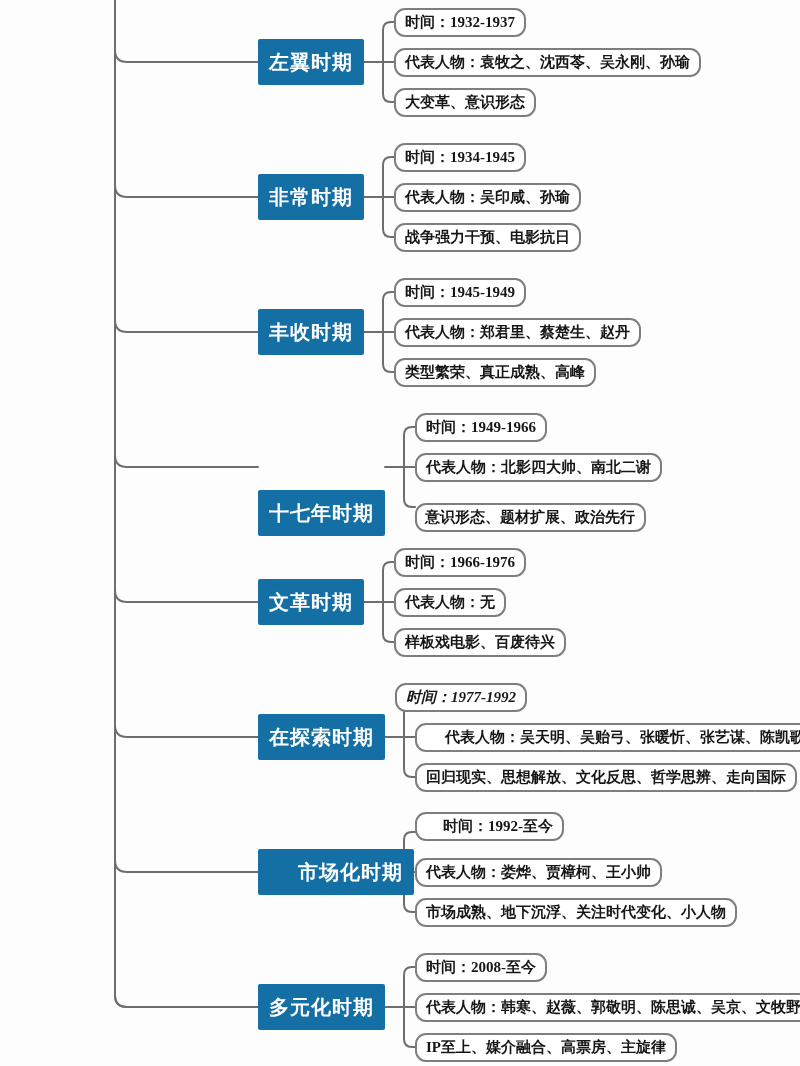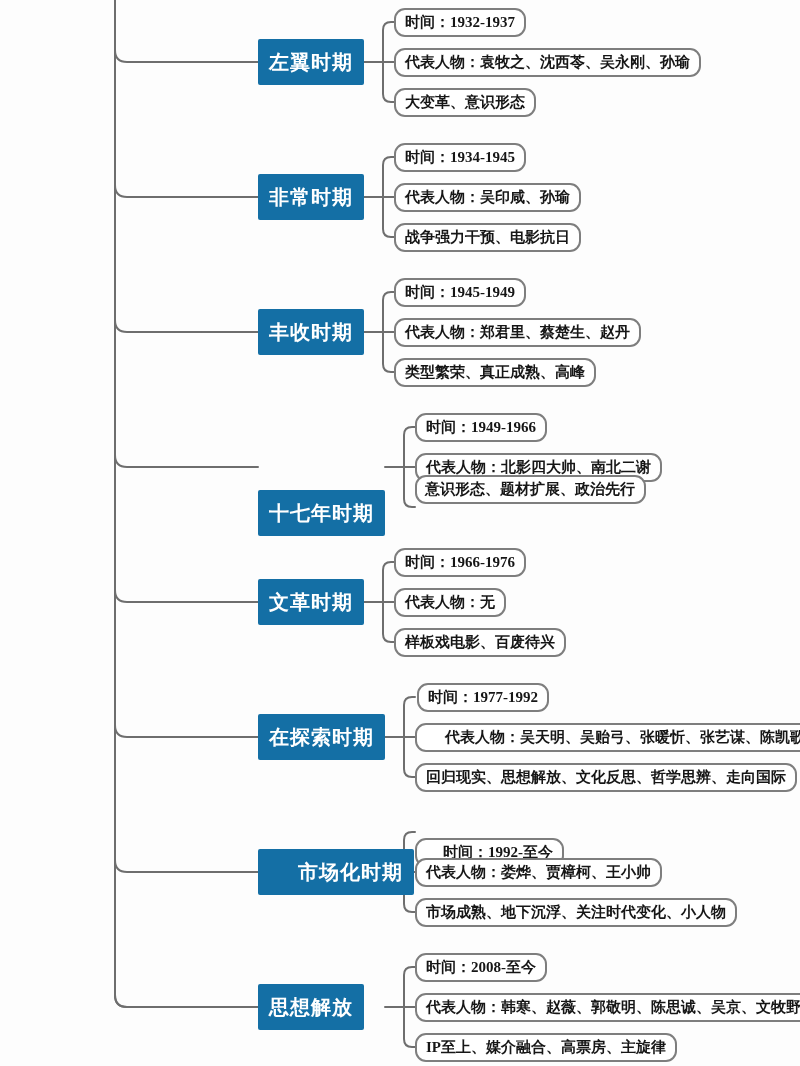--- a/index.html
+++ b/index.html
@@ -116,31 +116,31 @@
       <div class="node leaf" style="top: 142.5px; left: 394px;">时间：1934-1945</div>
       <div class="node leaf" style="top: 182.5px; left: 394px;">代表人物：吴印咸、孙瑜</div>
       <div class="node leaf" style="top: 223px; left: 394px;">战争强力干预、电影抗日</div>
       <div class="node branch" style="top: 309px;">丰收时期</div>
       <div class="node leaf" style="top: 277.5px; left: 394px;">时间：1945-1949</div>
       <div class="node leaf" style="top: 317.5px; left: 394px;">代表人物：郑君里、蔡楚生、赵丹</div>
       <div class="node leaf" style="top: 357.5px; left: 394px;">类型繁荣、真正成熟、高峰</div>
       <div class="node branch" style="top: 462px; margin-top: 28px;">十七年时期</div>
       <div class="node leaf" style="top: 412.5px; left: 415px;">时间：1949-1966</div>
       <div class="node leaf" style="top: 452.5px; left: 415px;">代表人物：北影四大帅、南北二谢</div>
-      <div class="node leaf" style="top: 475px; left: 415px; padding-left: 8px;">意识形态、题材扩展、政治先行</div>
+      <div class="node leaf" style="top: 503px; left: 415px; padding-left: 8px;">意识形态、题材扩展、政治先行</div>
       <div class="node branch" style="top: 579px;">文革时期</div>
       <div class="node leaf" style="top: 547.5px; left: 394px;">时间：1966-1976</div>
       <div class="node leaf" style="top: 587.5px; left: 394px;">代表人物：无</div>
       <div class="node leaf" style="top: 627.5px; left: 394px;">样板戏电影、百废待兴</div>
       <div class="node branch" style="top: 714px;">在探索时期</div>
-      <div class="node leaf" style="top: 682.5px; left: 417px;">时间：1977-1992</div>
+      <div class="node leaf" style="top: 682.5px; left: 395px; font-style: italic;">时间：1977-1992</div>
       <div class="node leaf" style="top: 722.5px; left: 415px; padding-left: 28px;">代表人物：吴天明、吴贻弓、张暖忻、张艺谋、陈凯歌</div>
       <div class="node leaf" style="top: 762.5px; left: 415px;">回归现实、思想解放、文化反思、哲学思辨、走向国际</div>
       <div class="node branch" style="top: 849px; padding-left: 40px;">市场化时期</div>
-      <div class="node leaf" style="top: 838px; left: 415px; padding-left: 26px;">时间：1992-至今</div>
+      <div class="node leaf" style="top: 812px; left: 415px; padding-left: 26px;">时间：1992-至今</div>
       <div class="node leaf" style="top: 857.5px; left: 415px;">代表人物：娄烨、贾樟柯、王小帅</div>
       <div class="node leaf" style="top: 897.5px; left: 415px; text-align: center;">市场成熟、地下沉浮、关注时代变化、小人物</div>
-      <div class="node branch" style="top: 984px;">思想解放</div>
+      <div class="node branch" style="top: 984px;">多元化时期</div>
       <div class="node leaf" style="top: 952.5px; left: 415px;">时间：2008-至今</div>
       <div class="node leaf" style="top: 992.5px; left: 415px;">代表人物：韩寒、赵薇、郭敬明、陈思诚、吴京、文牧野</div>
       <div class="node leaf" style="top: 1032.5px; left: 415px;">IP至上、媒介融合、高票房、主旋律</div>
     </div>
 </div>
 
 </body></html>

